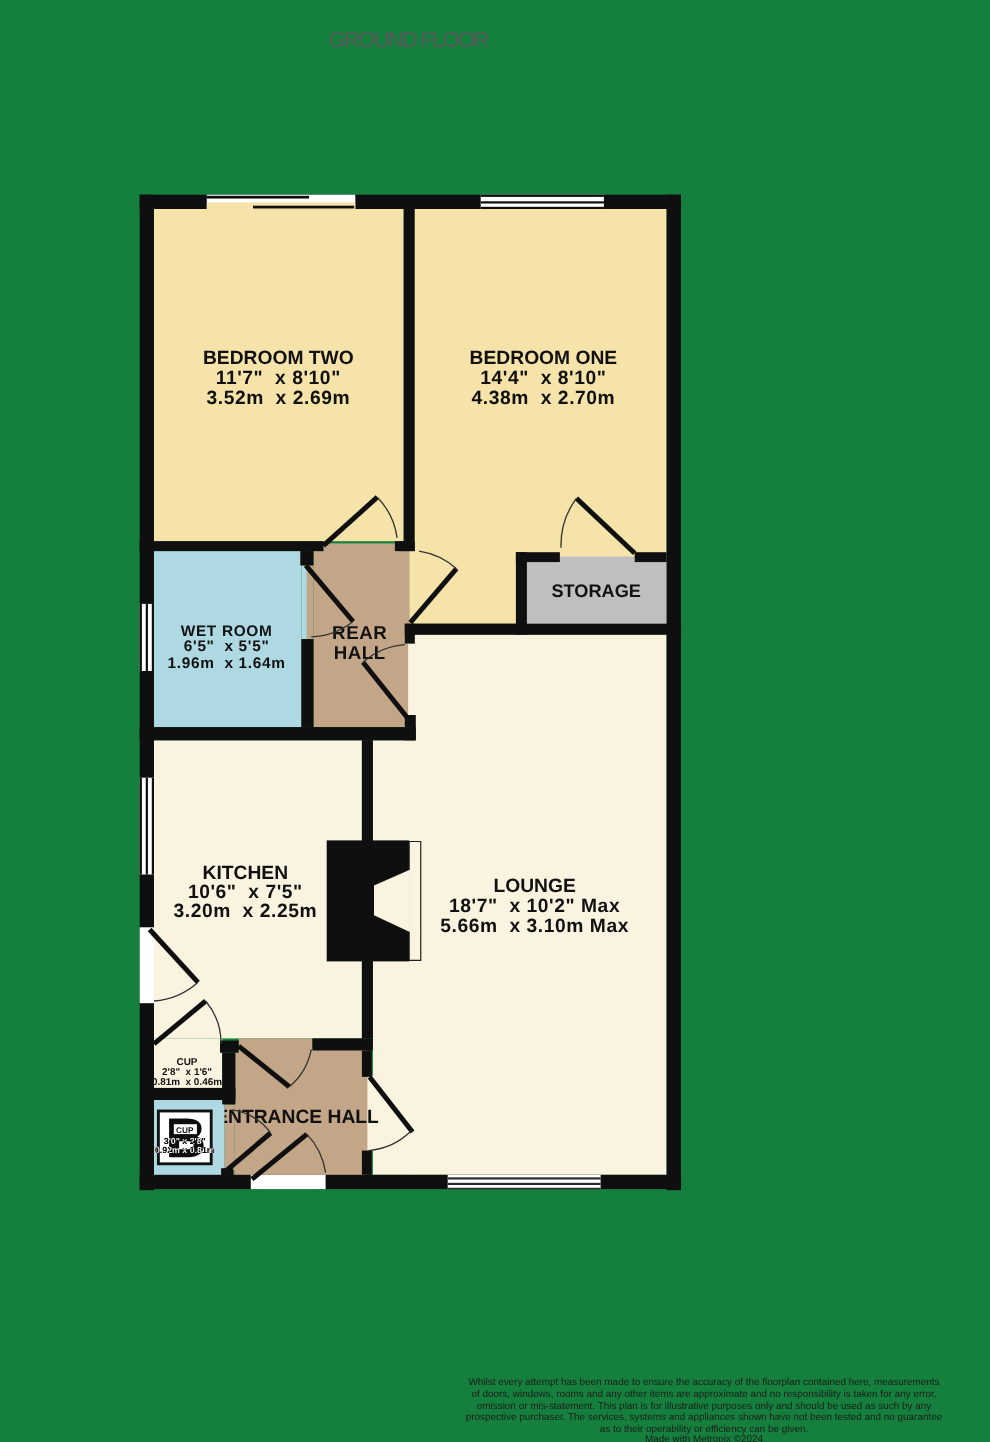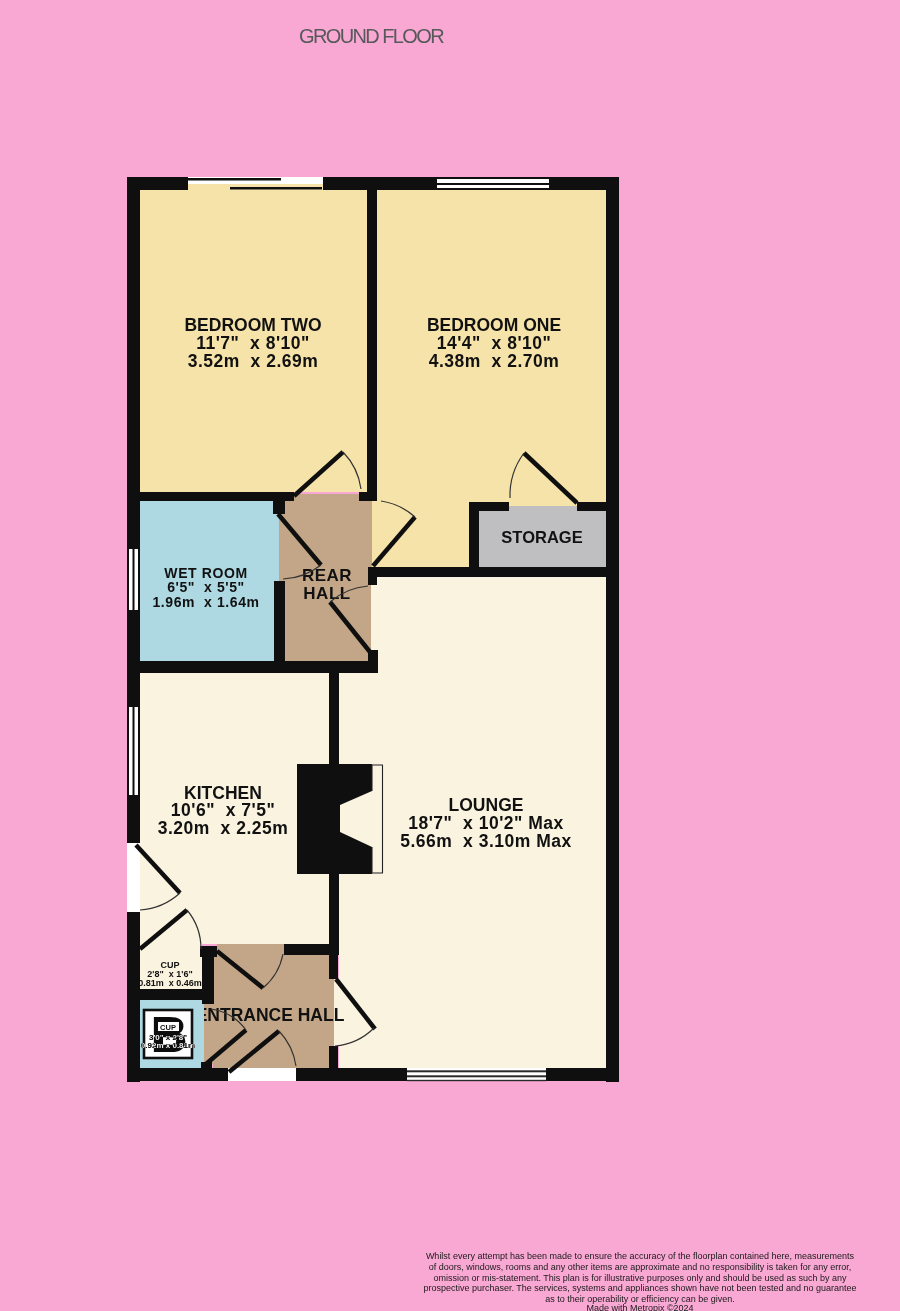--- a/index.html
+++ b/index.html
@@ -1,16 +1,16 @@
 <!DOCTYPE html>
 <html><head>
 <meta charset="utf-8">
 <style>
   html,body{margin:0;padding:0;background:#ffffff;}
-  .page{position:relative;width:900px;height:1311px;background:#f9a8d4;overflow:hidden;}
+  .page{position:relative;width:900px;height:1311px;background:#15803d;overflow:hidden;}
   svg text{font-family:"Liberation Sans",sans-serif;}
 </style>
 </head>
 <body>
 <div class="page">
 <svg width="900" height="1311" viewBox="0 0 900 1311">
 
 <text x="371" y="42.5" font-size="20" fill="#58595b" text-anchor="middle" letter-spacing="-1.6">GROUND FLOOR</text>
 
 <g>

